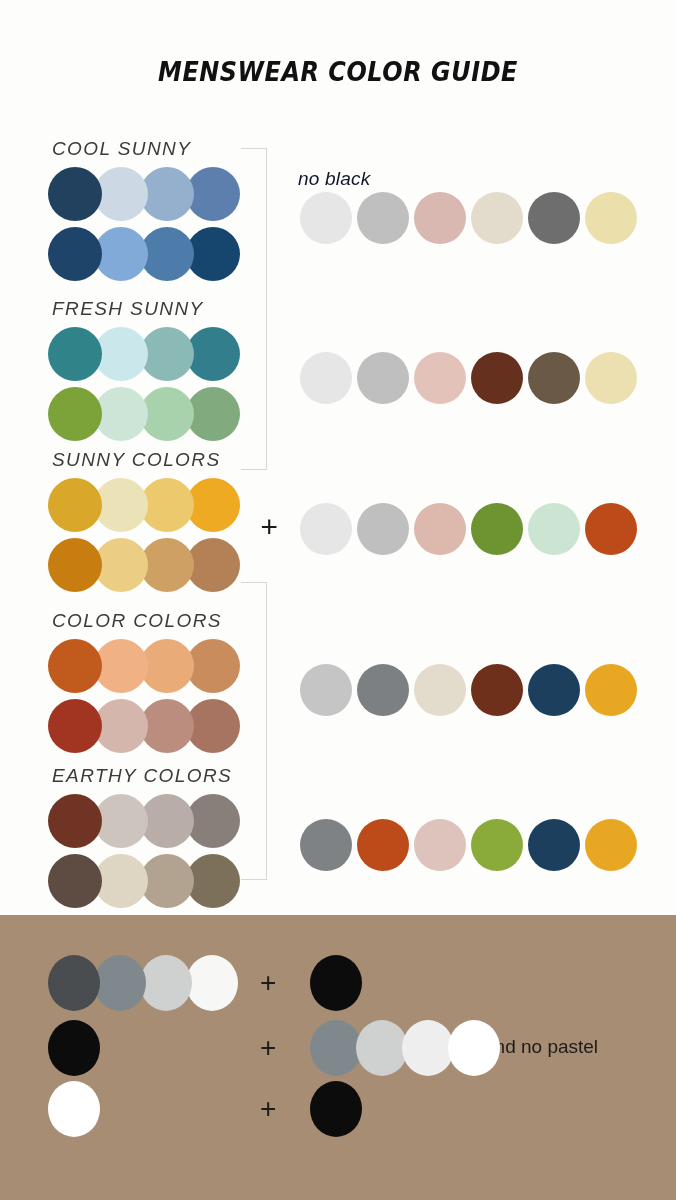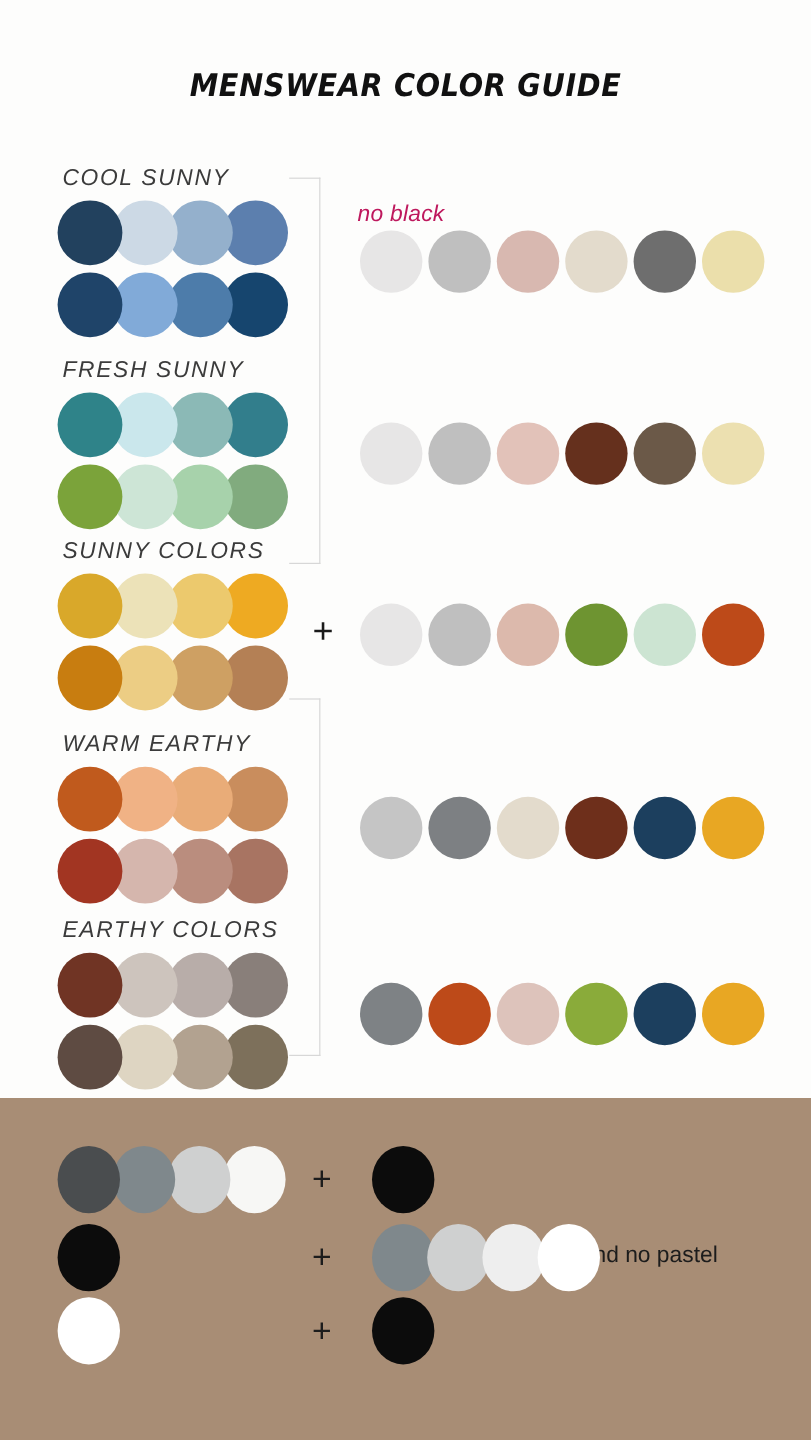--- a/index.html
+++ b/index.html
@@ -76,21 +76,21 @@
     height: 52px;
     border-radius: 50%;
     top: 0;
   }
 
   .no-black-label {
     position: absolute;
     left: 298px;
     top: 168px;
     font-size: 19px;
-    color: #be185d;
+    color: #0f172a;
     font-family: "Liberation Sans", sans-serif;
     letter-spacing: 0.2px;
   }
 
   
   .bracket {
     position: absolute;
     border-left: 1.5px solid #d7d7d7;
   }
   .bracket .tick {
@@ -213,21 +213,21 @@
         <span class="dot" style="background: rgb(180, 128, 85); left: 186px; z-index: 7;"></span>
       </div>
       <div class="right-row" style="left: 0px; top: 503px; width: 676px;">
         <span class="dot" style="background: rgb(231, 230, 230); left: 300px;"></span>
         <span class="dot" style="background: rgb(191, 191, 191); left: 357px;"></span>
         <span class="dot" style="background: rgb(220, 185, 172); left: 414px;"></span>
         <span class="dot" style="background: rgb(110, 148, 49); left: 471px;"></span>
         <span class="dot" style="background: rgb(204, 228, 210); left: 528px;"></span>
         <span class="dot" style="background: rgb(189, 74, 25); left: 585px;"></span>
       </div>
-      <div class="group-label" style="left: 52px; top: 610px;">WARM EARTHY</div>
+      <div class="group-label" style="left: 52px; top: 610px;">COLOR COLORS</div>
       <div class="left-row" style="left: 0px; top: 639px; width: 230px;">
         <span class="dot" style="background: rgb(192, 90, 29); left: 48px; z-index: 10;"></span>
         <span class="dot" style="background: rgb(240, 178, 133); left: 94px; z-index: 9;"></span>
         <span class="dot" style="background: rgb(233, 172, 120); left: 140px; z-index: 8;"></span>
         <span class="dot" style="background: rgb(201, 141, 93); left: 186px; z-index: 7;"></span>
       </div>
       <div class="left-row" style="left: 0px; top: 699px; width: 230px;">
         <span class="dot" style="background: rgb(162, 53, 34); left: 48px; z-index: 10;"></span>
         <span class="dot" style="background: rgb(213, 182, 173); left: 94px; z-index: 9;"></span>
         <span class="dot" style="background: rgb(186, 141, 126); left: 140px; z-index: 8;"></span>

